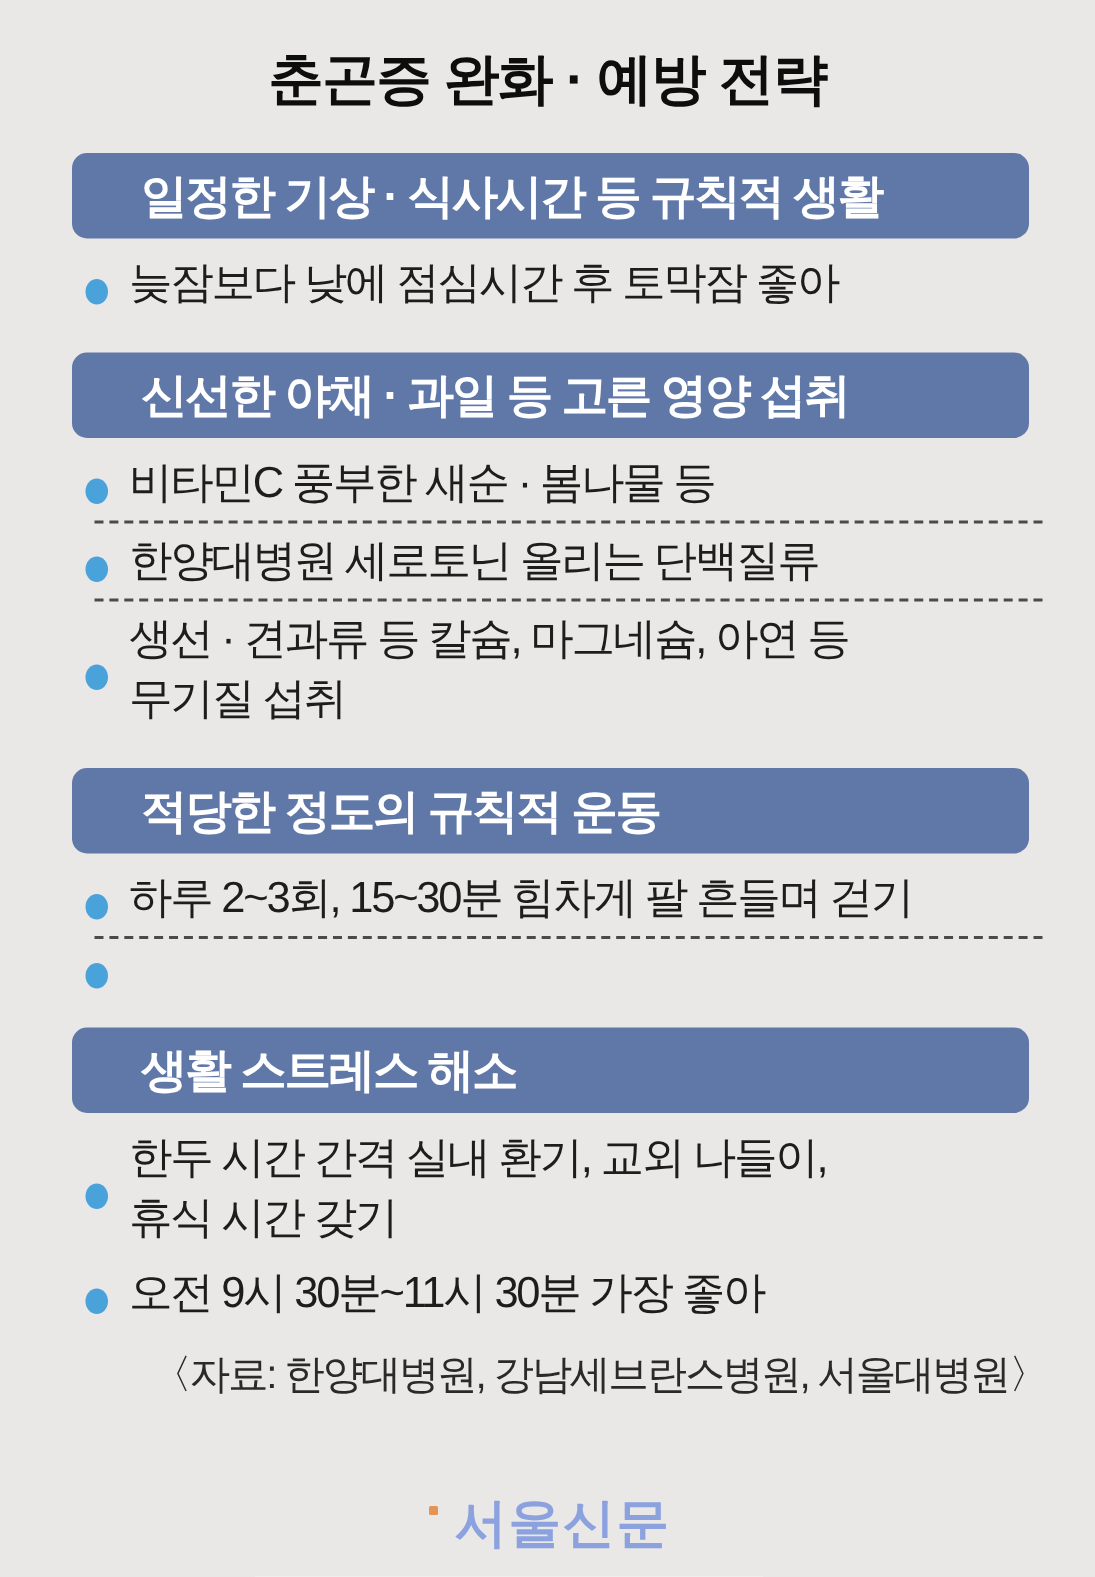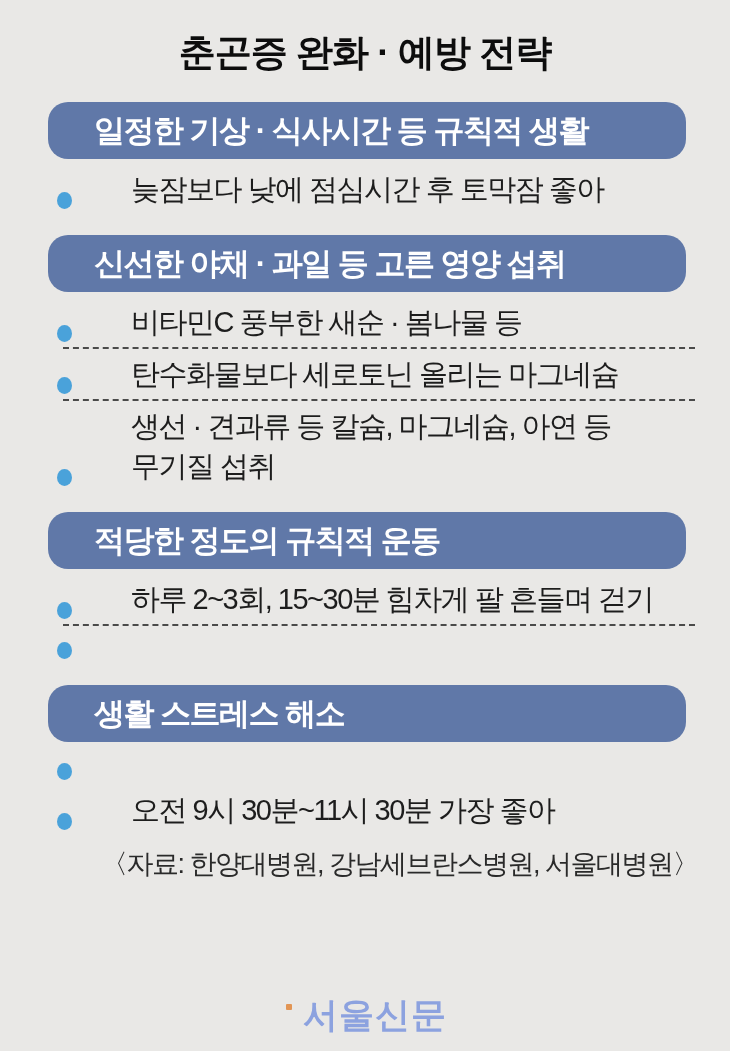--- a/index.html
+++ b/index.html
@@ -22,40 +22,39 @@
     font-weight: 700;
     letter-spacing: -1px;
     color: #0d0d0d;
   }
   .section .bar {
     box-sizing: border-box;
     margin: 26px 0 0 48px;
     width: 638px;
     height: 57px;
     background: #6078a8;
-    border-radius: 20px;
+    border-radius: 10px;
     padding-left: 46px;
     color: #ffffff;
     font-size: 31px;
     line-height: 57px;
     font-weight: 700;
     letter-spacing: -1.5px;
     white-space: nowrap;
   }
   .bullets {
     margin: 10px 25px 0 55px;
   }
   .bullet-row {
     display: flex;
-    align-items: flex-end;
+    align-items: center;
     font-size: 29px;
     line-height: 40px;
     letter-spacing: -1.5px;
     color: #1d1d1d;
-    gap: 45px;
   }
   .bullet-text {
     white-space: pre-line;
   }
   .dot {
     flex: 0 0 auto;
     width: 15px;
     height: 17px;
     border-radius: 50%;
     background: #4aa2da;
@@ -124,21 +123,21 @@
     <div class="bullets">
   <div class="bullet-row">
     <span class="dot"></span>
     <span class="bullet-text">비타민C 풍부한 새순 · 봄나물 등</span>
   </div>
 
   <hr class="sep">
 
   <div class="bullet-row">
     <span class="dot"></span>
-    <span class="bullet-text">탄수화물보다 세로토닌 올리는 마그네슘</span>
+    <span class="bullet-text">한양대병원 세로토닌 올리는 단백질류</span>
   </div>
 
   <hr class="sep">
 
   <div class="bullet-row">
     <span class="dot"></span>
     <span class="bullet-text">생선 · 견과류 등 칼슘, 마그네슘, 아연 등
 무기질 섭취</span>
   </div>
 </div>
@@ -162,20 +161,22 @@
 </div>
   </section>
 
   <section class="section">
     <div class="bar">
       <span class="bar-text">생활 스트레스 해소</span>
     </div>
     <div class="bullets">
   <div class="bullet-row">
     <span class="dot"></span>
+    <span class="bullet-text">한두 시간 간격 실내 환기, 교외 나들이,
+휴식 시간 갖기</span>
   </div>
 </div>
   </section>
 
   <section class="section">
     <div class="bullets">
   <div class="bullet-row">
     <span class="dot"></span>
     <span class="bullet-text">오전 9시 30분~11시 30분 가장 좋아</span>
   </div>

